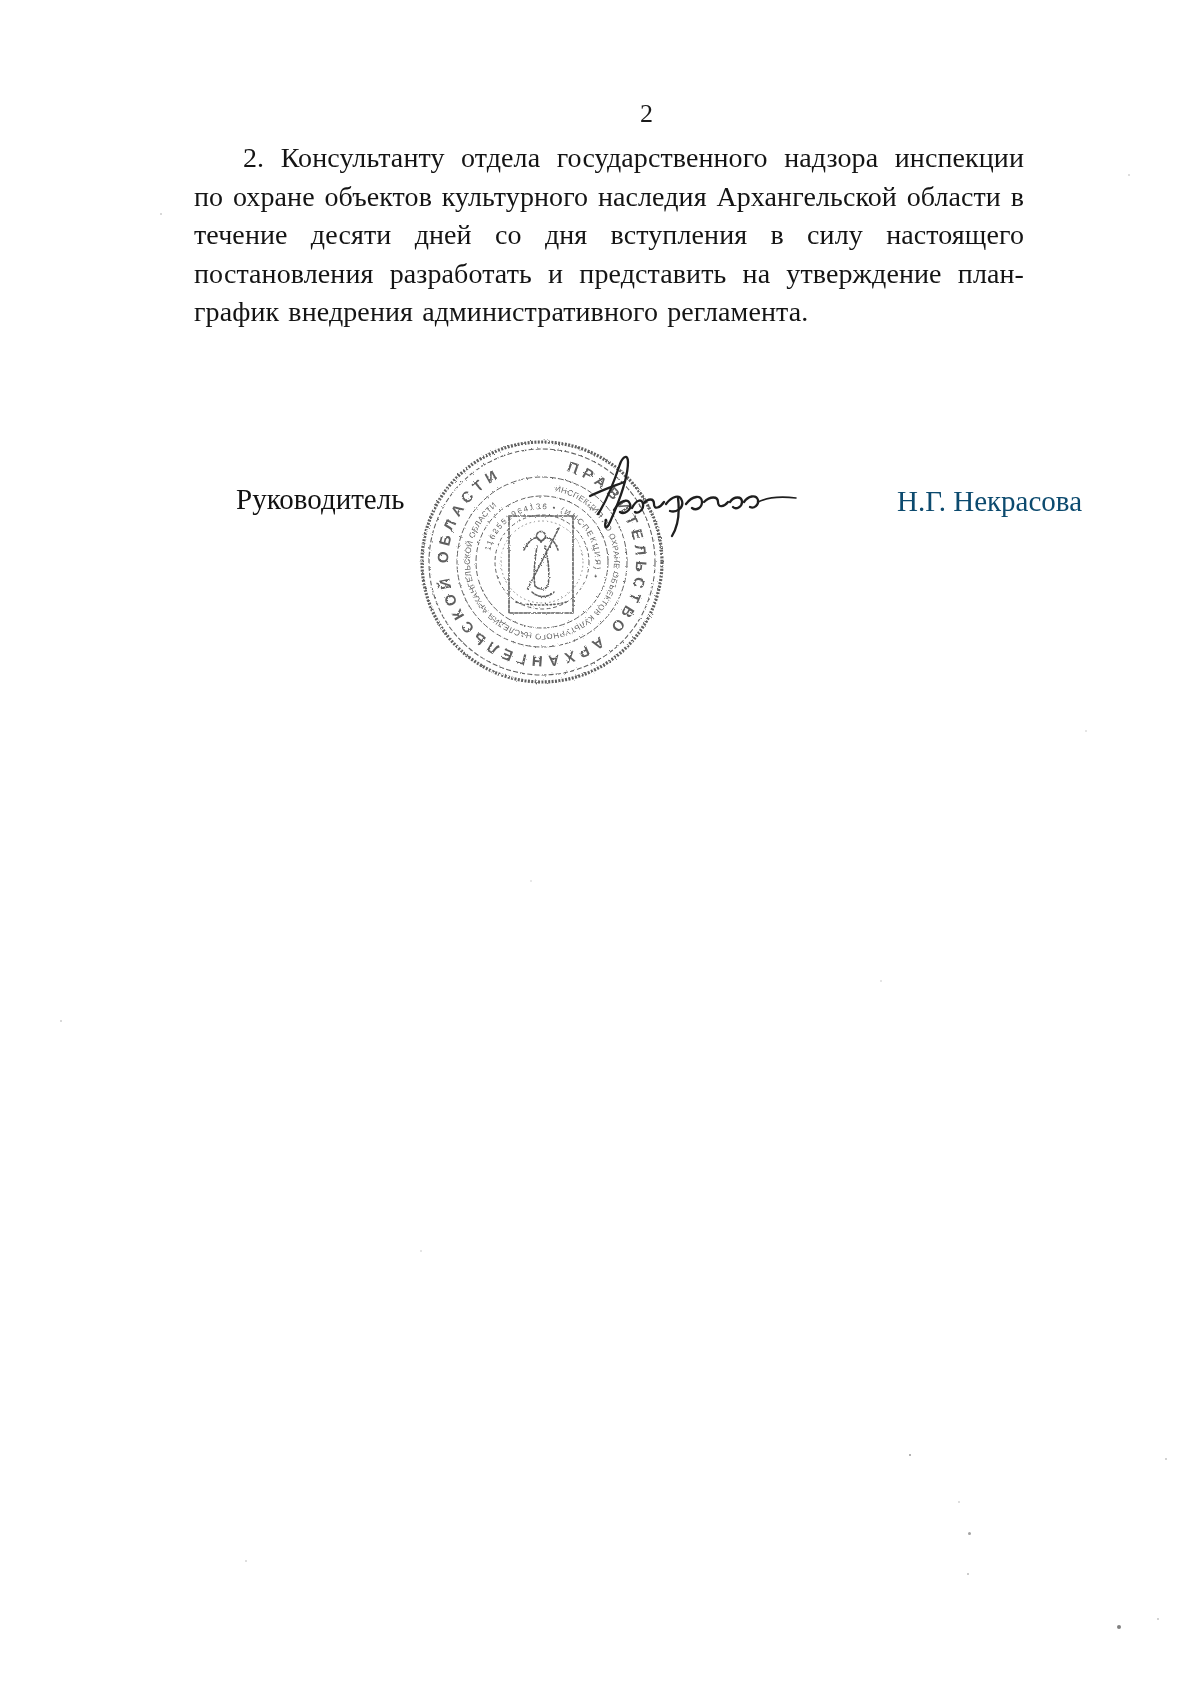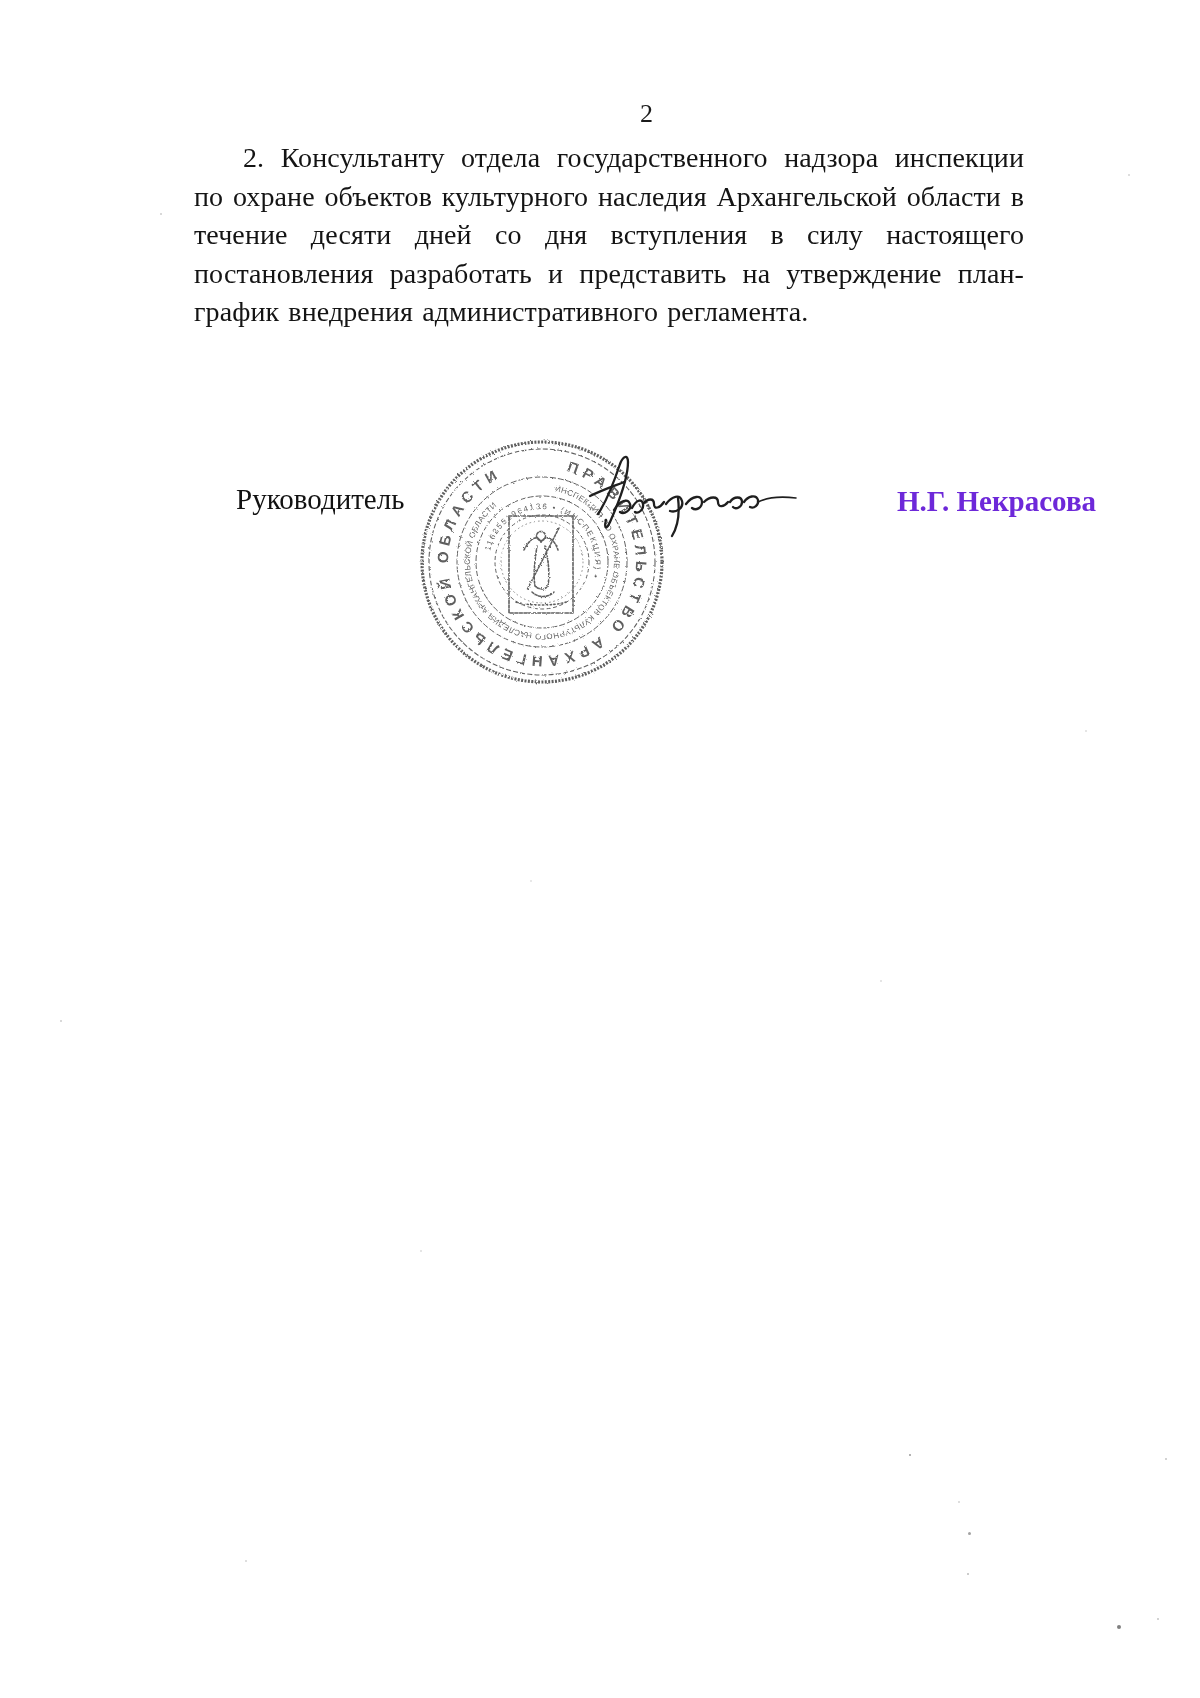--- a/index.html
+++ b/index.html
@@ -31,22 +31,22 @@
   .sig-title{
     position:absolute;
     left:195px;top:483px;
     font-size:29px;font-weight:normal;
     color:#111;
     margin-left:41px;
   }
   .sig-name{
     position:absolute;
     left:897px;top:485px;
-    font-size:29px;font-weight:bold;
-    color:#6d28d9;
+    font-size:29px;font-weight:normal;
+    color:#0c4a6e;
   }
   .stamp{
     position:absolute;
     left:412px;top:432px;
     width:260px;height:260px;
   }
   .stamp text{
     font-family:"Liberation Sans", sans-serif;
     fill:#3e3e3e;
   }

